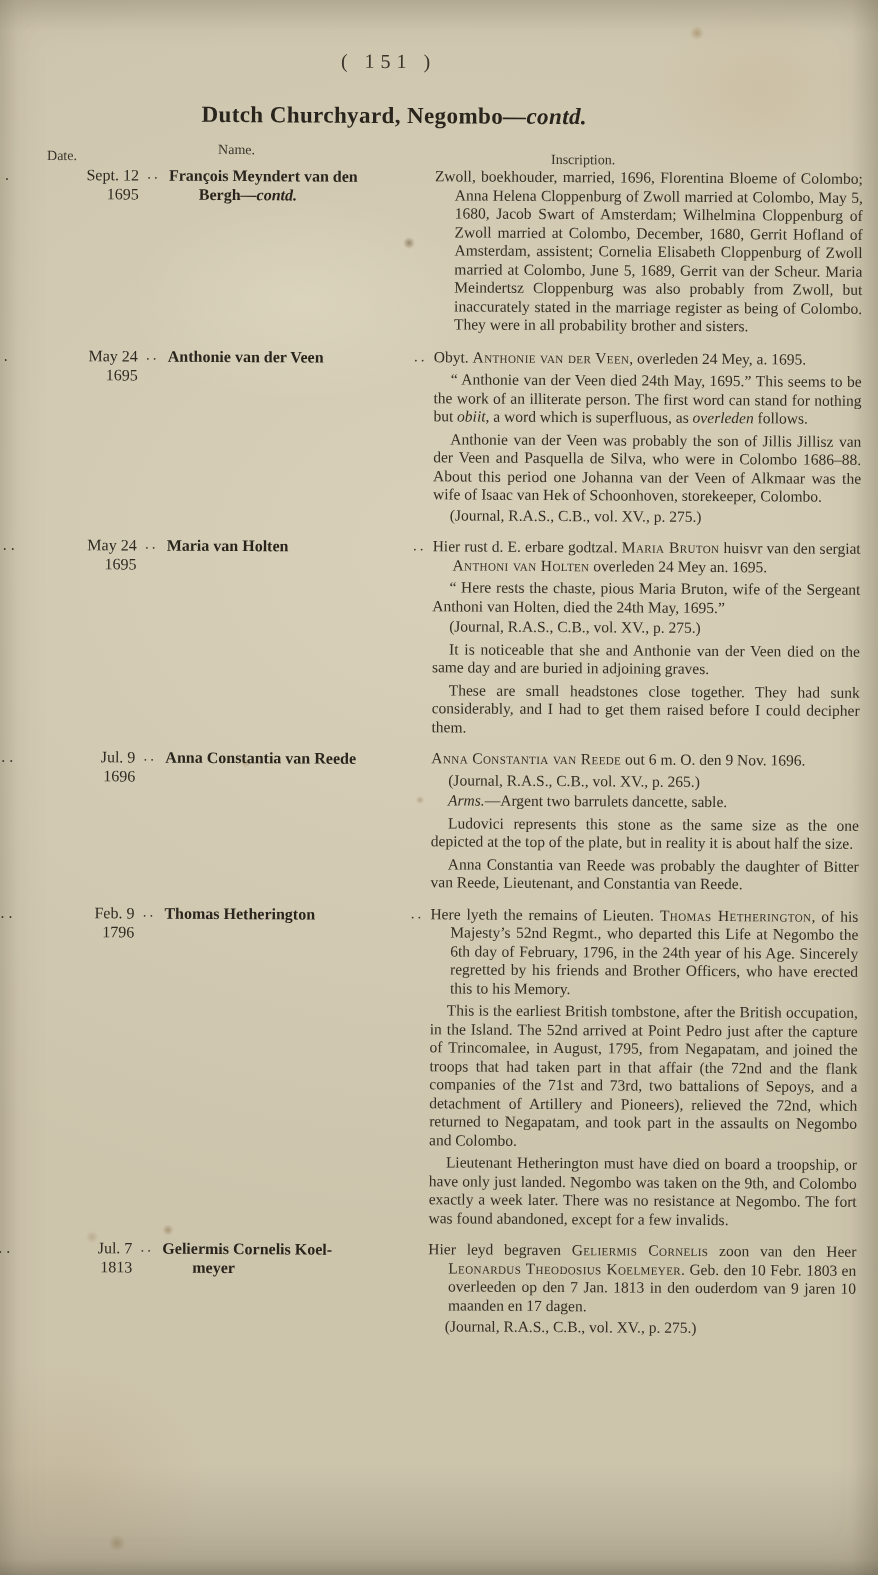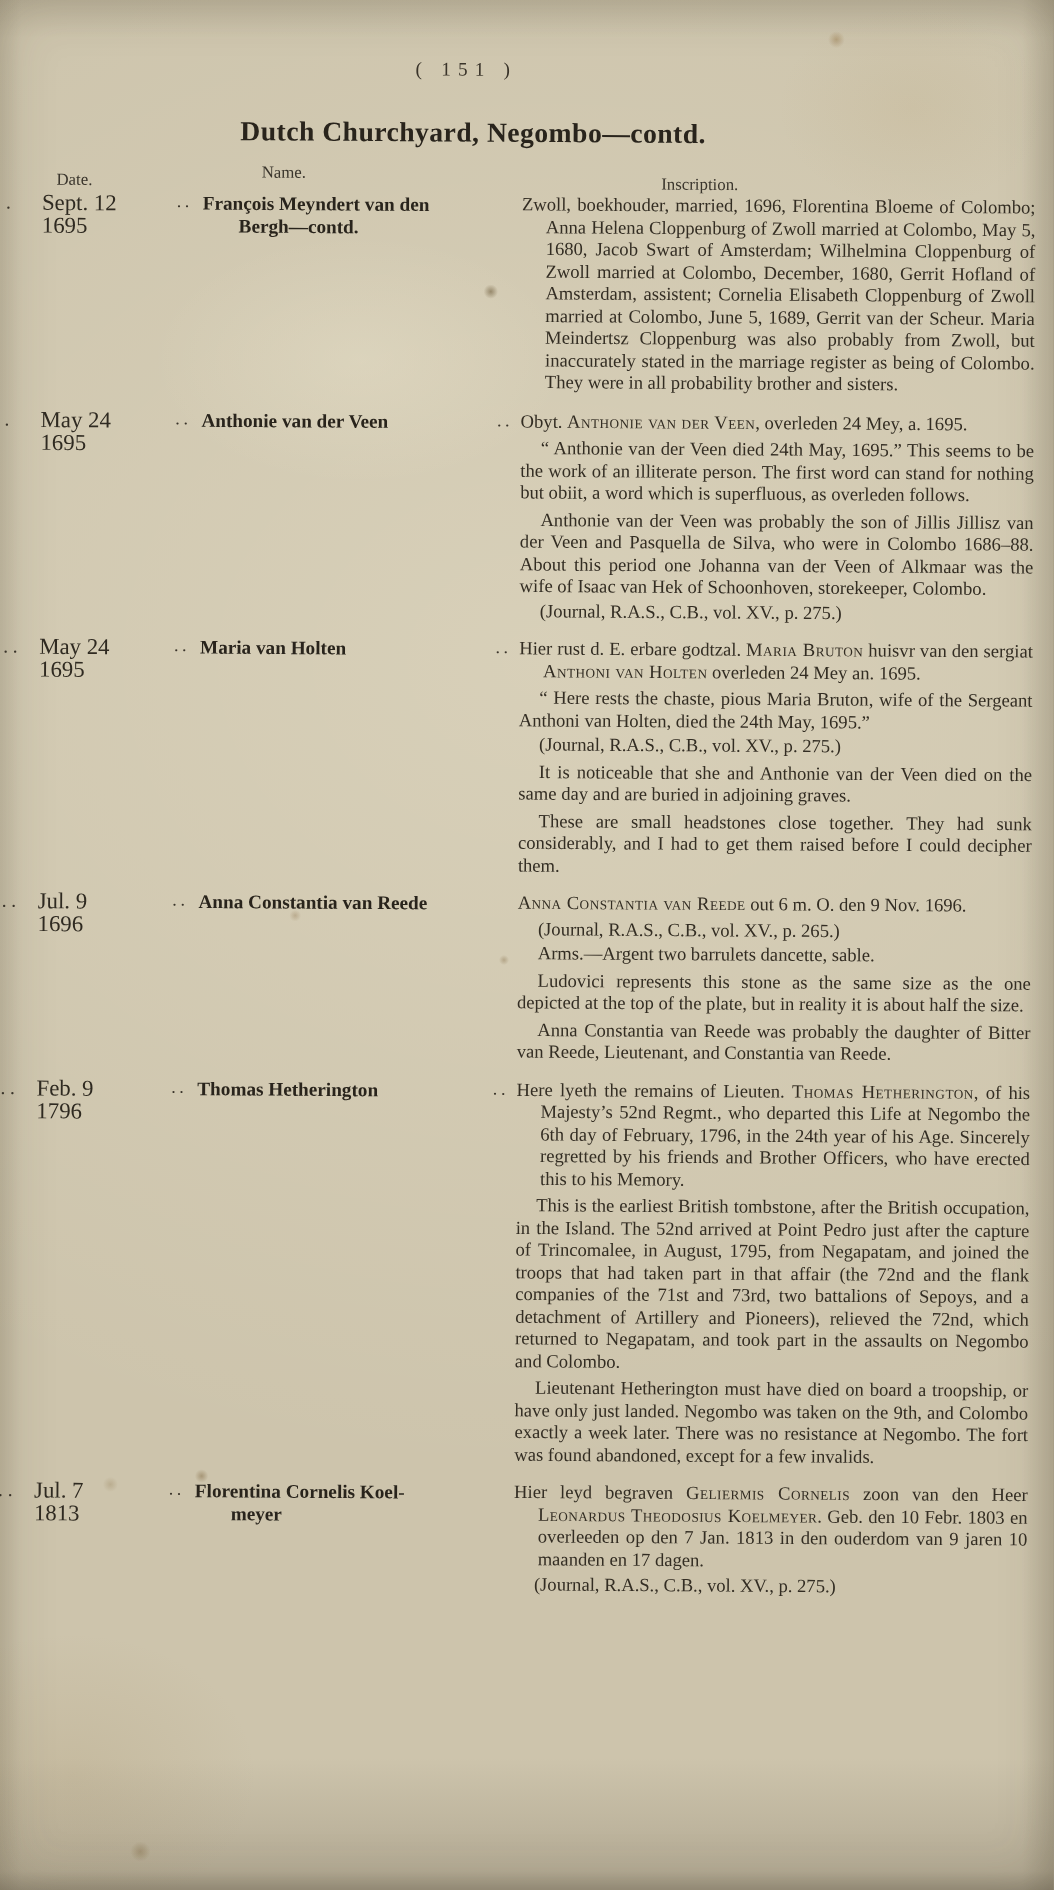--- a/index.html
+++ b/index.html
@@ -25,54 +25,54 @@
       radial-gradient(220px 170px at 60px 1480px, rgba(150,125,80,.14), rgba(150,125,80,0) 70%),
       radial-gradient(250px 150px at 300px 300px, rgba(255,250,228,.18), rgba(255,250,228,0) 70%),
       radial-gradient(1400px 1100px at 52% 35%, rgba(255,250,230,.22), rgba(0,0,0,0) 62%),
       linear-gradient(to bottom, rgba(80,70,50,.12), rgba(80,70,50,0) 2%, rgba(80,70,50,0) 93%, rgba(70,60,45,.18) 99%, rgba(60,52,40,.34) 100%),
       linear-gradient(to right, rgba(80,70,50,.10), rgba(80,70,50,0) 2%, rgba(80,70,50,0) 97%, rgba(80,70,50,.16) 100%);
     box-shadow: inset 0 0 46px rgba(70,58,36,.22);
   }
   .tilt{ transform:rotate(.35deg); transform-origin:60px 0; }
 
   .pageno-row{ text-align:center; padding:48px 100px 0 0; }
-  .pageno{ font-size:16px; letter-spacing:6px; color:#3a342a; }
+  .pageno{ font-size:20px; letter-spacing:6px; color:#3a342a; }
 
   .title-row{ text-align:center; padding:30px 88px 0 0; }
   .title{ font-size:23px; font-weight:bold; color:#29241c; letter-spacing:.4px; }
   .title .it{ font-weight:bold; }
 
   .colheads{ position:relative; height:26px; margin-top:8px; font-size:14px; color:#3a352c; }
   .colheads .h-date{ position:absolute; left:48px; top:2px;margin-top:11px; }
   .colheads .h-name{ position:absolute; left:219px; top:6px; }
   .colheads .h-insc{ position:absolute; left:552px; top:14px; }
 
   #entries{ padding:4px 0 0 6px; }
   .entry{
     display:grid;
     grid-template-columns:30px 104px 30px 240px 26px 1fr;
     align-items:start;
     margin-bottom:11px;
   }
   .leader-col{ font-size:16px; letter-spacing:4px; padding-top:1px; color:#3a342a; }
-  .date-col{ text-align:left; font-size:19px; line-height:19px; color:#2f2a21; }
+  .date-col{ text-align:right; font-size:16px; line-height:19px; color:#2f2a21; }
   .dots-col{ font-size:15px; letter-spacing:3px; text-align:center; color:#3a342a; }
   .name-col{
     font-weight:bold; font-size:16px; line-height:19px; color:#29241c;
     white-space:pre-line; padding-left:30px; text-indent:-30px;
   }
   .insc-col{ padding-right:14px; font-size:15.5px; line-height:18.5px; }
 
   .insc-col p{ margin:0; }
   p.insc{ padding-left:20px; text-indent:-20px; text-align:justify; margin-bottom:3px; }
   p.body{ text-indent:17px; text-align:justify; margin-top:4px; margin-bottom:2px; }
   p.ref{ text-indent:17px; margin-top:2px; margin-bottom:2px; }
 
   .sc{ font-variant:small-caps; letter-spacing:.4px; }
-  .it{ }
+  .it{ font-style:italic; }
 </style>
 </head>
 <body>
 
 <div class="page">
   <div class="tilt">
 
     <div class="pageno-row">
       <span class="pageno">( 151 )</span>
     </div>
@@ -167,21 +167,21 @@
             <p class="body"><span>Lieutenant Hetherington must have died on board a troopship, or have only just landed.  Negombo was taken on the 9th, and Colombo exactly a week later. There was no resistance at Negombo.  The fort was found abandoned, except for a few invalids.</span></p>
           </div>
         </div>
         <div class="entry">
           <div class="leader-col">..</div>
           <div class="date-col">
             <div>Jul. 7</div>
             <div>1813</div>
           </div>
           <div class="dots-col">..</div>
-          <div class="name-col"><span>Florentina Cornelis Koel-
+          <div class="name-col"><span>Geliermis Cornelis Koel-
 meyer</span></div>
           <div class="dots-col"></div>
           <div class="insc-col">
             <p class="insc"><span>Hier leyd begraven </span><span class="sc">Geliermis Cornelis</span><span> zoon van den Heer </span><span class="sc">Leonardus Theodosius Koelmeyer</span><span>. Geb. den 10 Febr. 1803 en overleeden op den 7 Jan. 1813 in den ouderdom van 9 jaren 10 maanden en 17 dagen.</span></p>
             <p class="ref"><span>(Journal, R.A.S., C.B., vol. XV., p. 275.)</span></p>
           </div>
         </div>
       </div>
 
   </div>

